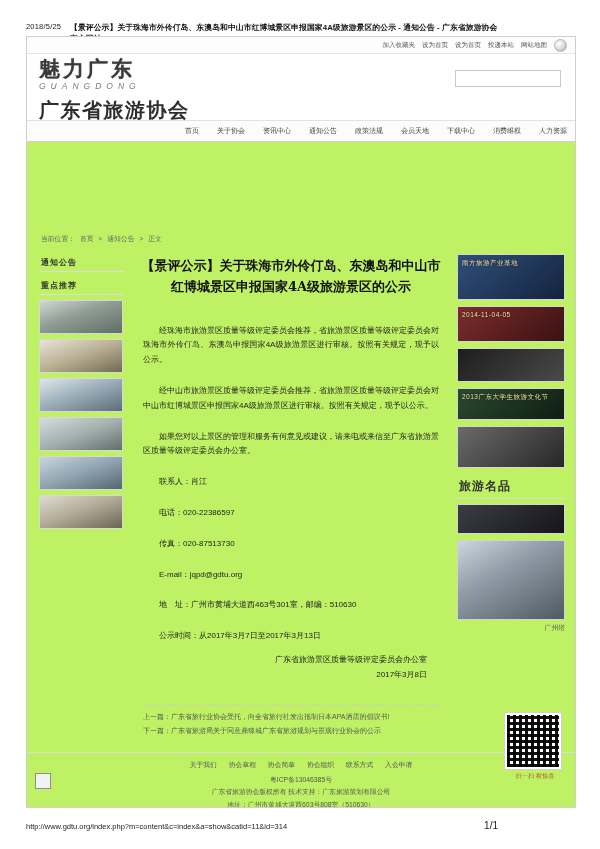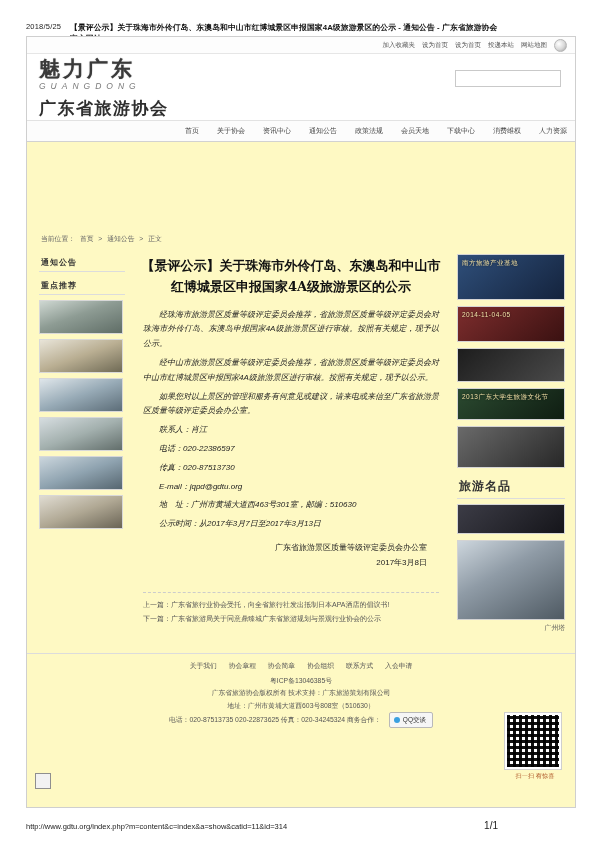--- a/index.html
+++ b/index.html
@@ -56,21 +56,21 @@
     color: #222;
   }
   
   .frame {
     position: absolute;
     left: 26px;
     top: 36px;
     width: 548px;
     height: 770px;
     border: 1px solid #cfcfcf;
-    background: #fef9c3;
+    background: #bef264;
     overflow: hidden;
   }
   
   .topbar {
     height: 16px;
     border-bottom: 1px solid #e6e6e6;
     display: flex;
     align-items: center;
     justify-content: flex-end;
     padding: 0 8px;
@@ -109,21 +109,21 @@
     text-shadow: 0 0 1px #888;
   }
   .logo-sub {
     font-size: 8.5px;
     letter-spacing: 5px;
     color: #7a7a7a;
     margin-top: 1px;
     font-style: italic;
   }
   .logo-org {
-    font-size: 17px;
+    font-size: 20px;
     font-weight: bold;
     letter-spacing: 1.5px;
     color: #2e2e2e;
     margin-top: 6px;
     font-family: "DejaVu Serif", "Liberation Serif", serif;
   }
   .searchbox {
     position: absolute;
     right: 14px;
     top: 16px;
@@ -197,21 +197,21 @@
     padding: 2px 8px 6px 8px;
     font-family: "DejaVu Serif", "Liberation Serif", serif;
   }
   .article-body {
     font-size: 8px;
     line-height: 1.85;
     color: #222;
     padding: 4px 10px 0 10px;
     text-align: justify;
   }
-  .article-body p { margin: 0 0 4px 0; text-indent: 16px; font-style: italic; }
+  .article-body p { margin: 16px 0 4px 0; text-indent: 16px; }
   .contact-line {
     text-indent: 16px;
     margin: 0;
   }
   .sign {
     text-align: right;
     margin-top: 8px;
     font-size: 8px;
     line-height: 1.9;
     padding-right: 12px;

